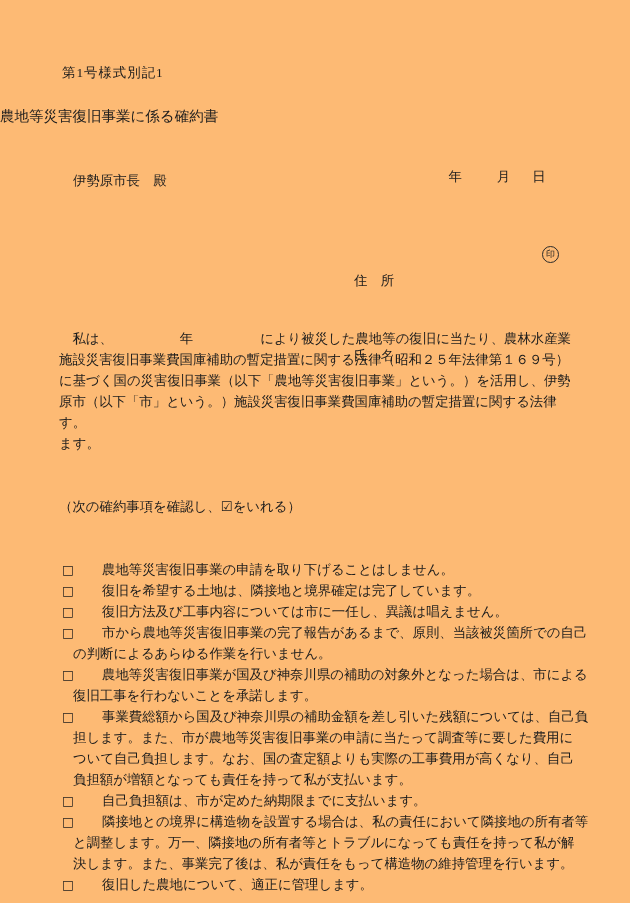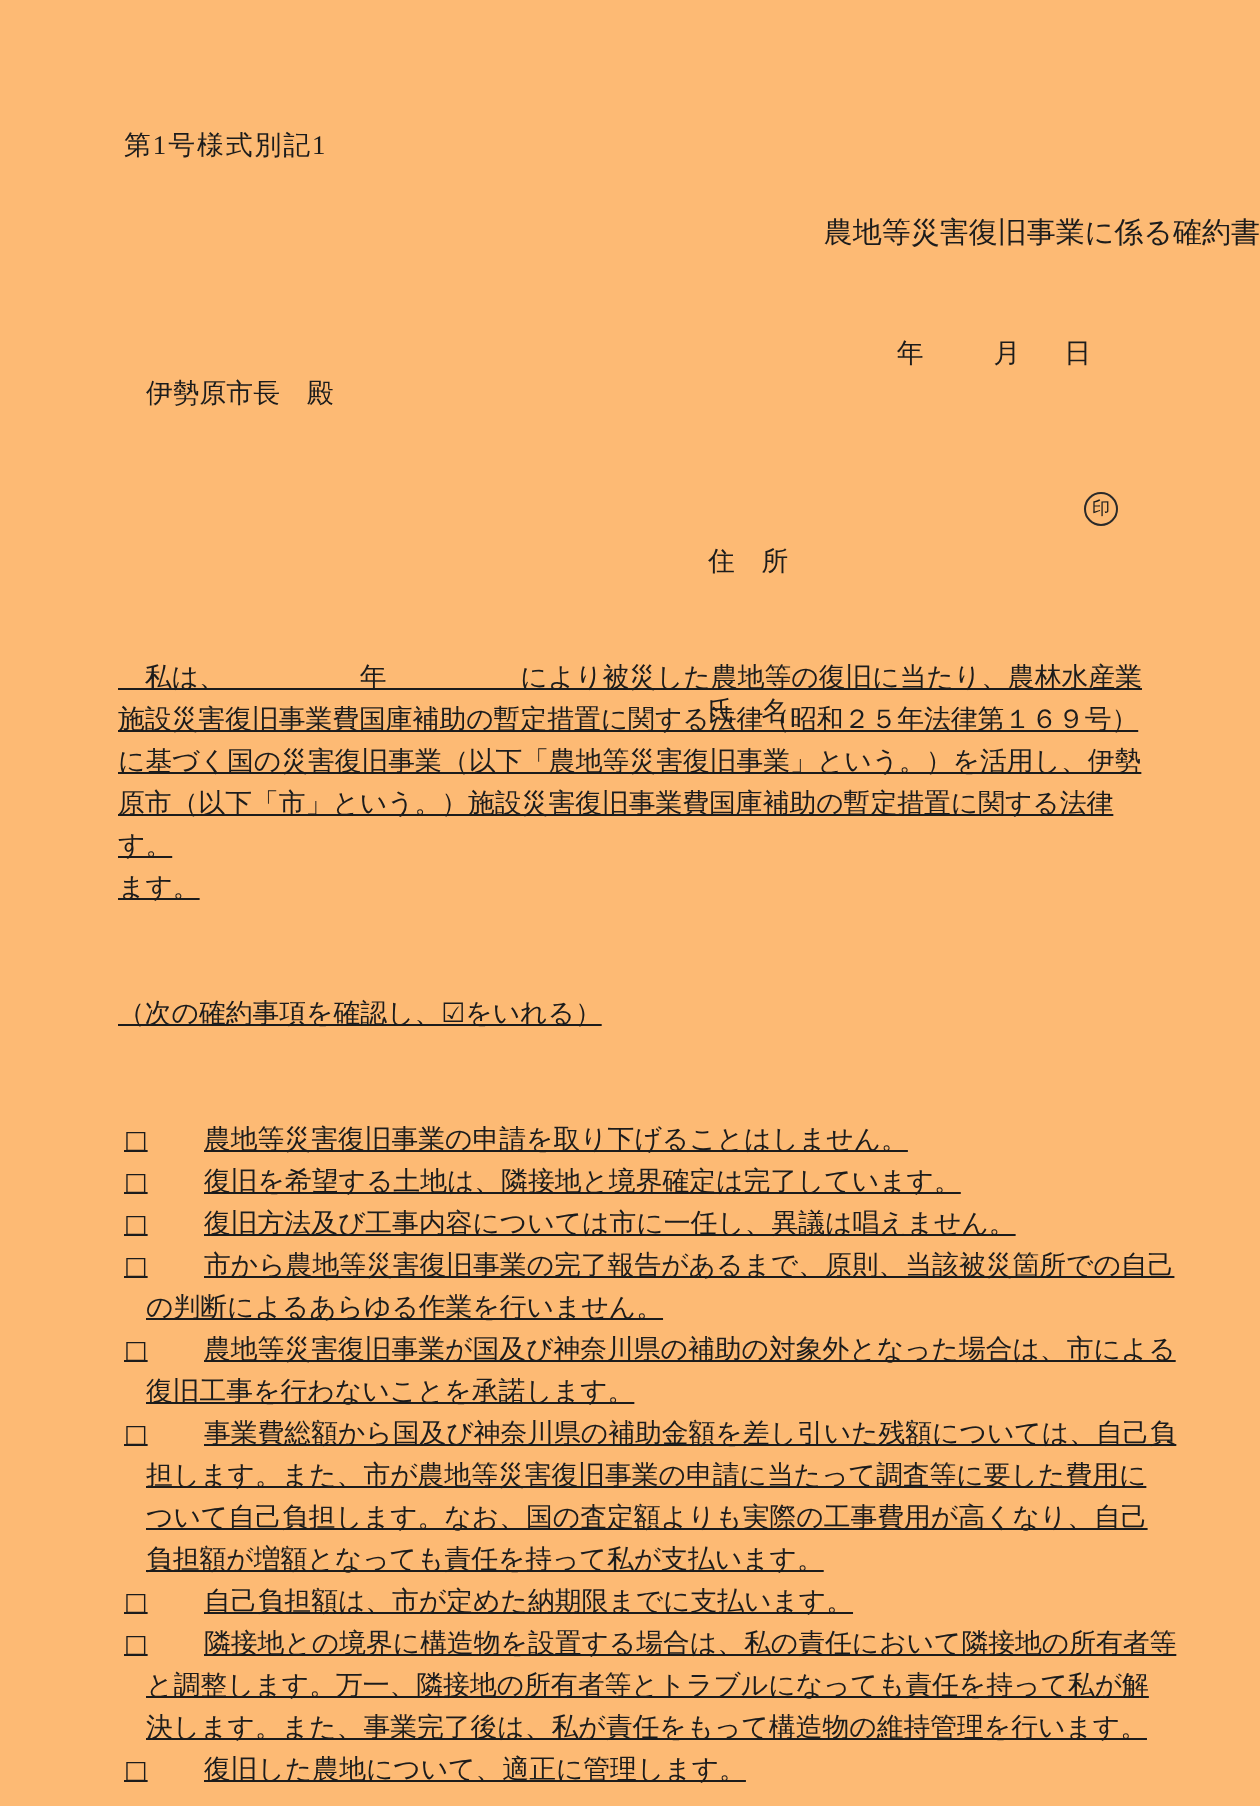--- a/index.html
+++ b/index.html
@@ -22,37 +22,37 @@
     left: 62px;
     top: 64px;
     letter-spacing: 1px;
     white-space: pre;
   }
   .doc-title {
     position: absolute;
     left: 0;
     right: 0;
     top: 107px;
-    text-align: right;
+    text-align: left;
     font-size: 14.5px;
     white-space: pre;
   }
   .date-row {
     position: absolute;
     left: 435px;
     top: 152px;
     white-space: pre;
     text-align: right;
   }
   .date-row .month { margin-left: 35px; }
   .date-row .day   { margin-left: 22px; }
   .addressee {
     position: absolute;
     left: 73px;
-    top: 188px;
+    top: 172px;
     white-space: pre;
   }
   .sig-block {
     position: absolute;
     left: 354px;
     top: 218px;
     line-height: 25px;
     white-space: pre;
   }
   .seal {
@@ -70,21 +70,21 @@
     line-height: 1;
   }
   .body-text {
     position: absolute;
     left: 59px;
     top: 286px;
     width: 545px;
     line-height: 21px;
     white-space: pre;
   }
-  .line { height: 21px; text-decoration: underline; }
+  .line { height: 21px; }
   .cb-line { display: flex; }
   .checkbox {
     width: 43px;
     padding-left: 3px;
     box-sizing: border-box;
     font-family: "DejaVu Sans", sans-serif;
     font-size: 12.5px;
   }
   .cont { padding-left: 14px; }
 </style>

